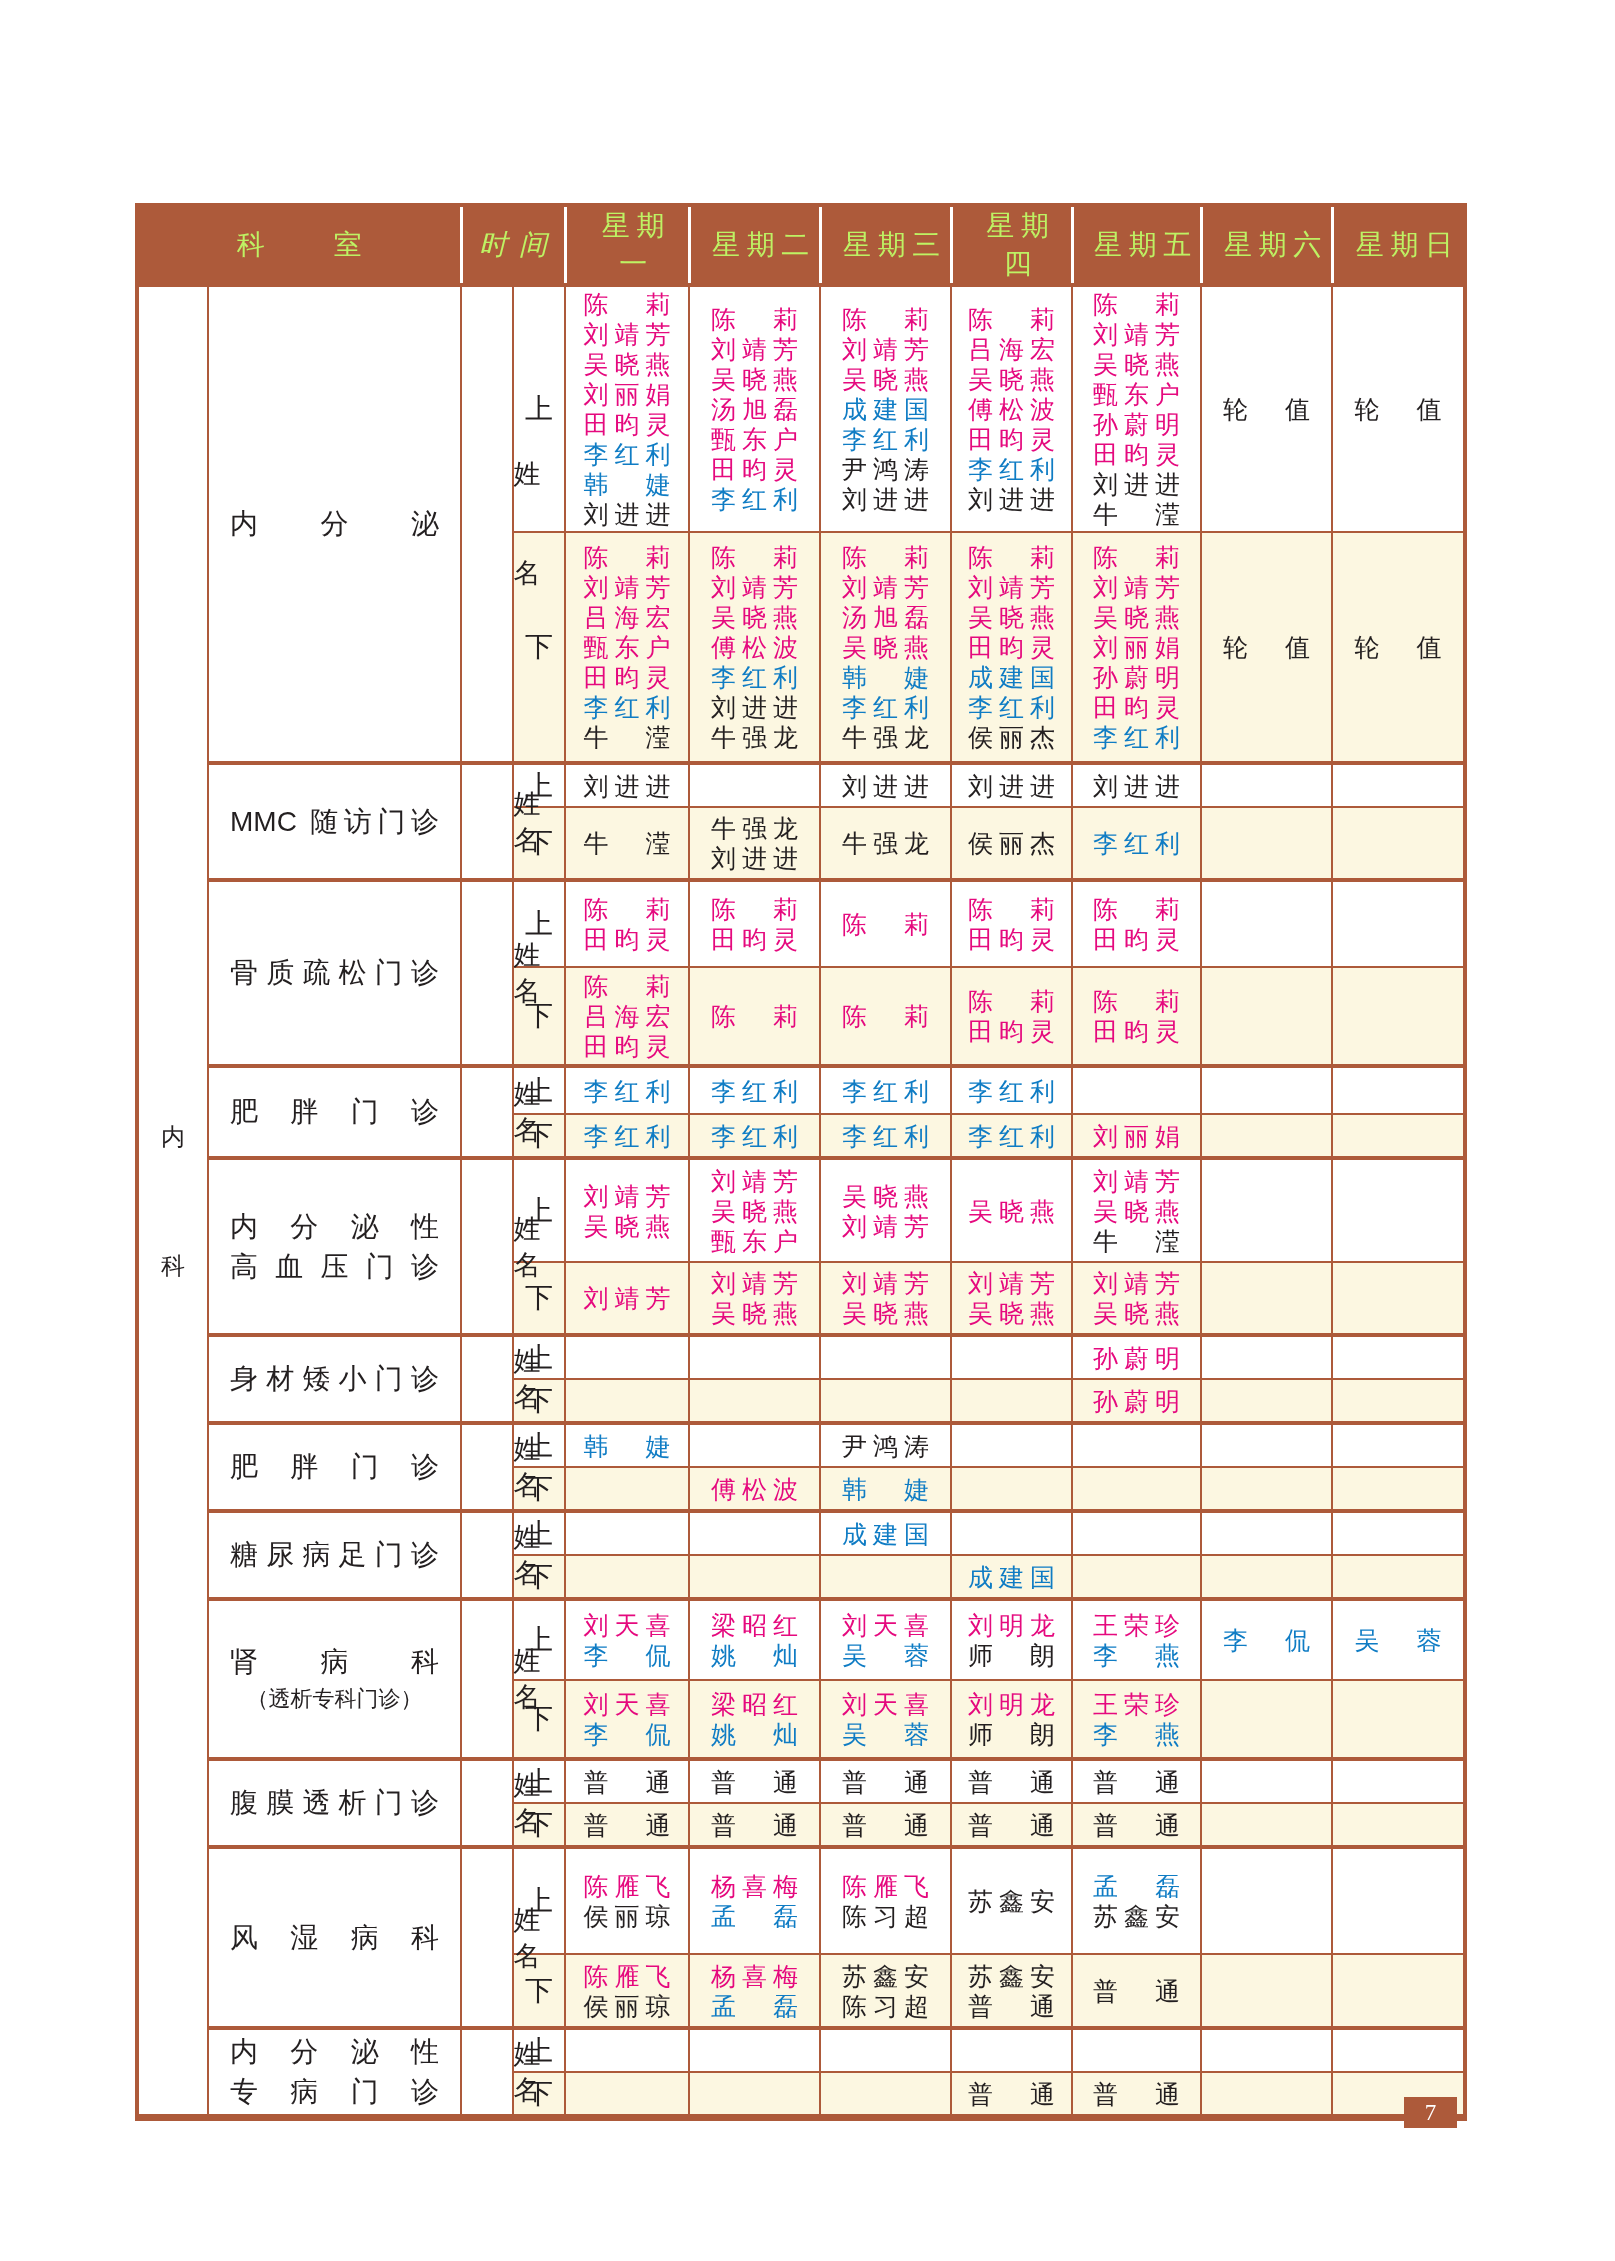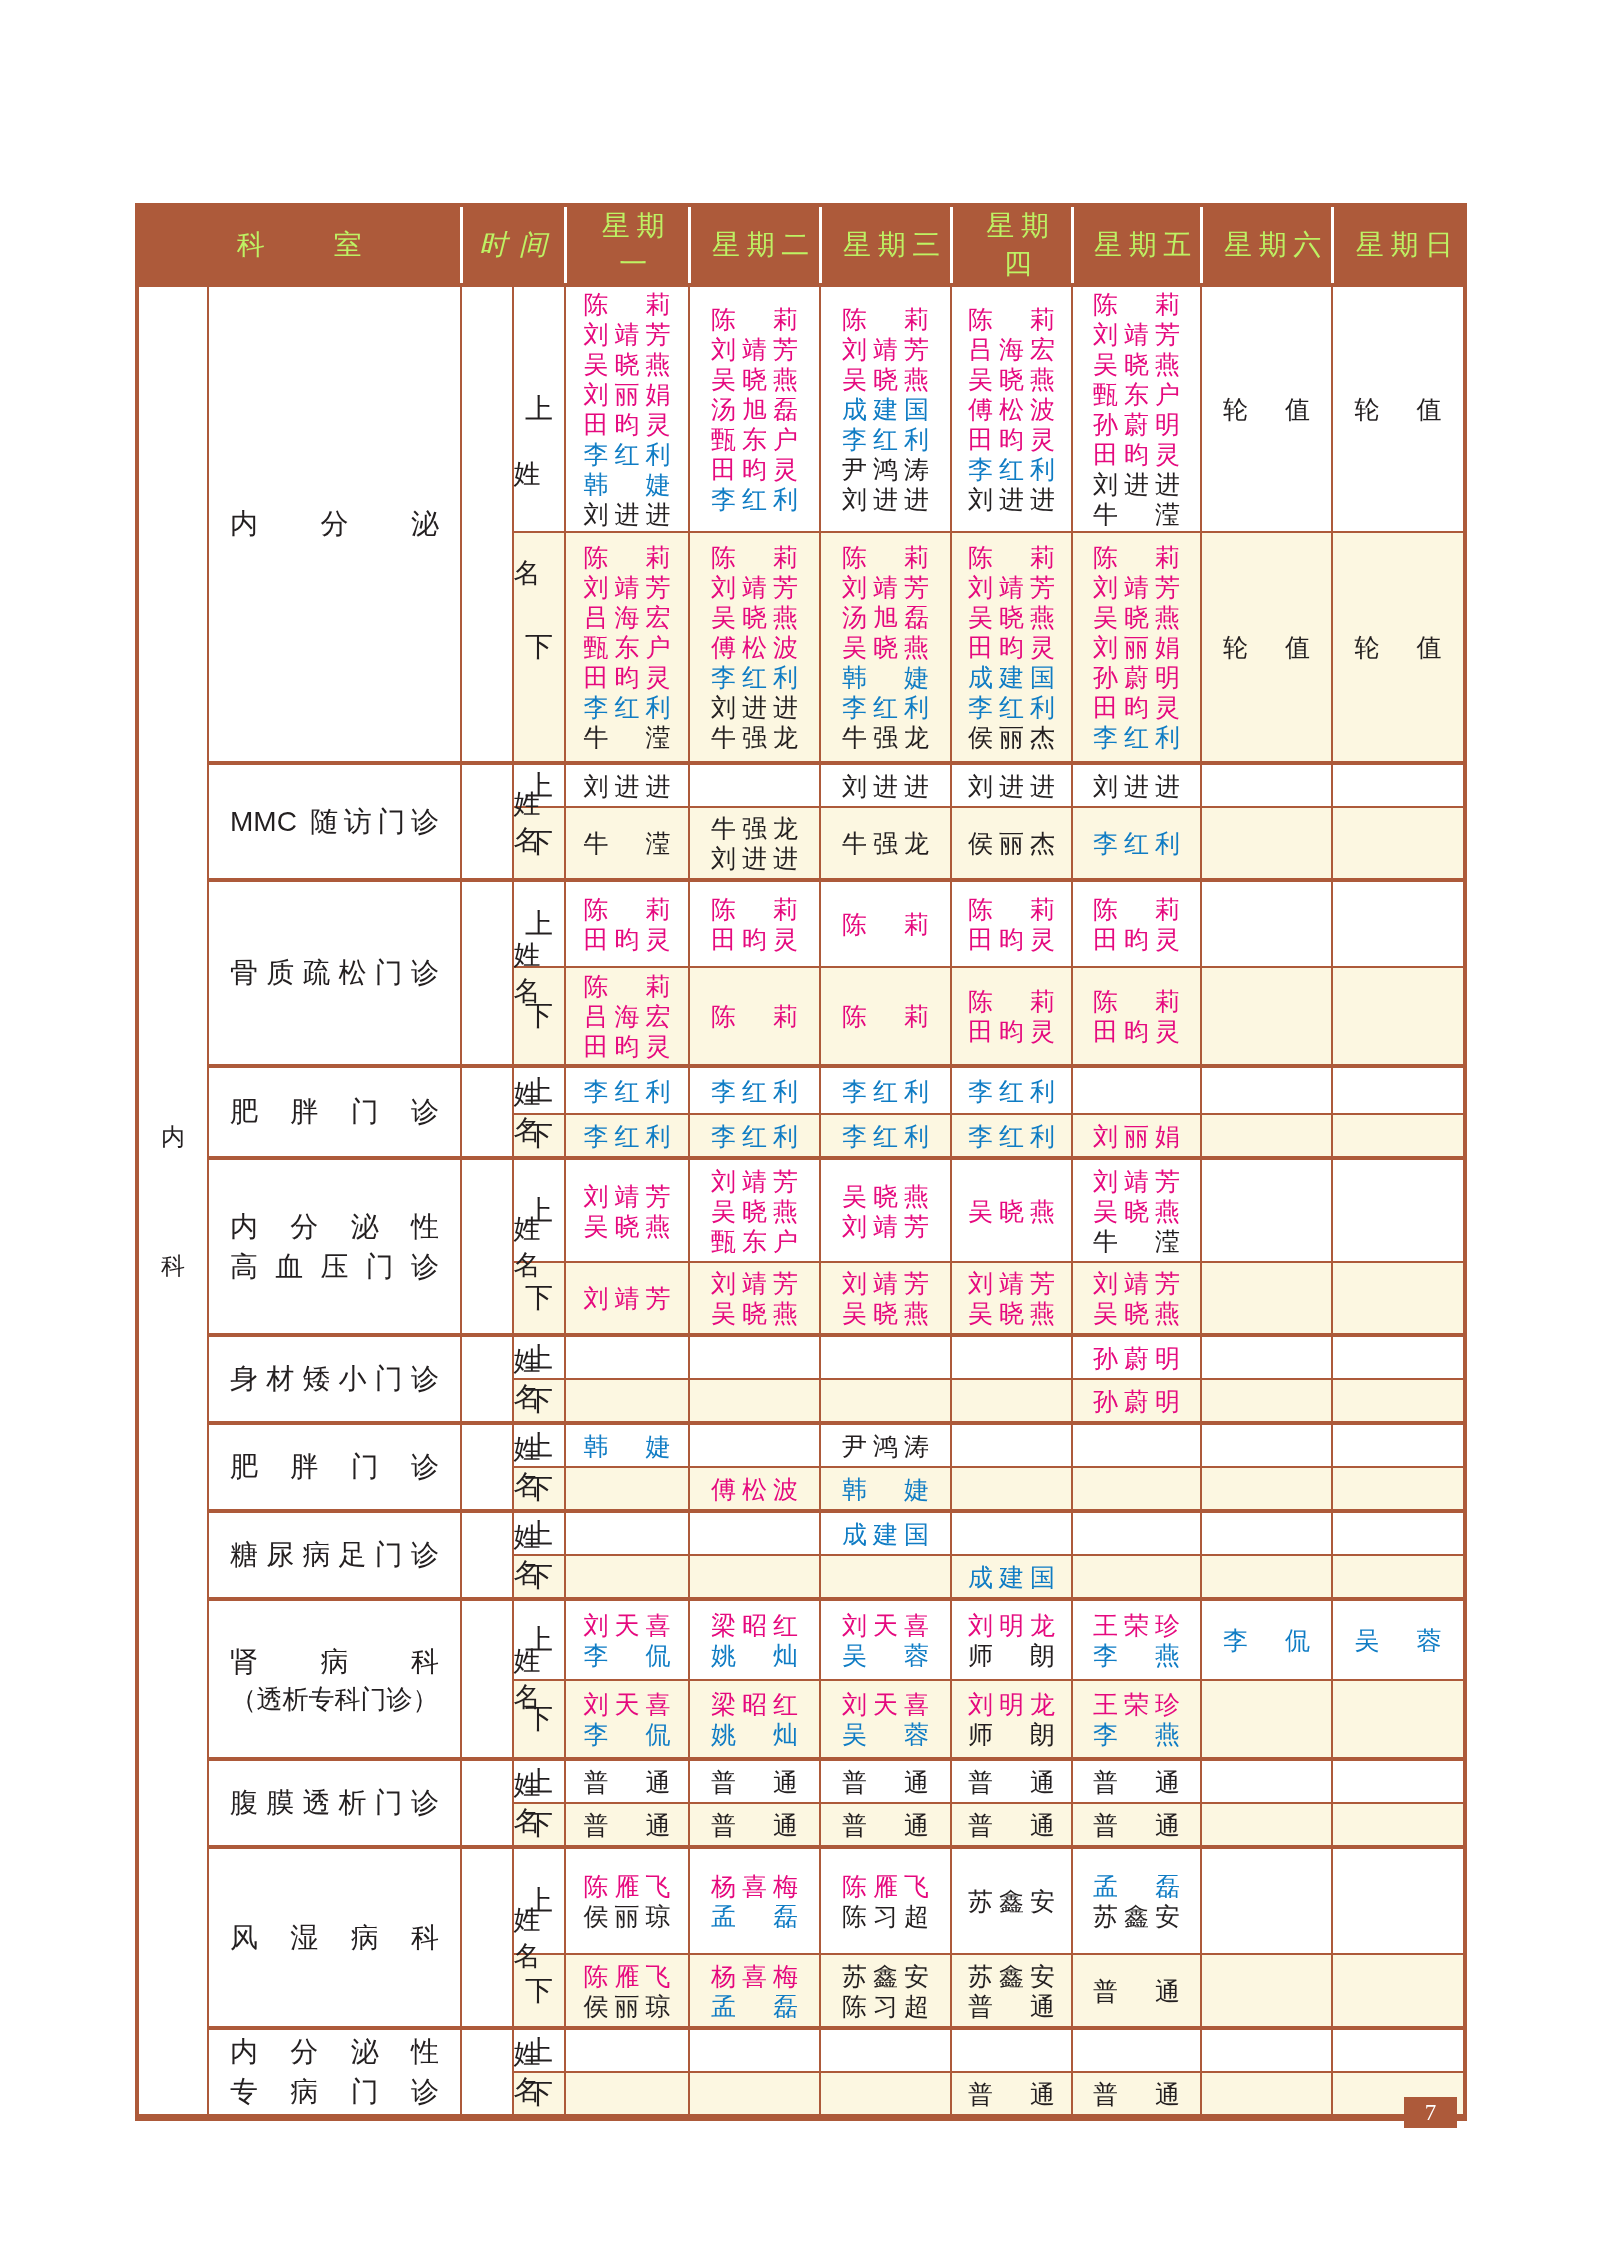--- a/index.html
+++ b/index.html
@@ -41,21 +41,21 @@
   td.deptside .vtext{font-size:24px;line-height:129px;}
   td.namecol .vtext{font-size:27px;line-height:36px;margin-left:48px;}
   td.namecol.wide .vtext{line-height:99px;}
   
   td.dept{padding:0 21px;}
   .dline{
     width:100%;font-size:28px;line-height:40px;
     text-align:justify;text-align-last:justify;
   }
   .dline.sub{
-    font-size:26px;text-align:center;text-align-last:center;line-height:34px;
+    font-size:22px;text-align:center;text-align-last:center;line-height:34px;
   }
   
   td.tod{text-align:center;font-size:28px;}
   
   td.daycell{padding:1.5px 0;}
   .nl{
     width:87px;margin:0 auto;font-size:25px;line-height:30px;
     text-align:justify;text-align-last:justify;white-space:nowrap;
   }
   .c-m{color:var(--magenta);}

